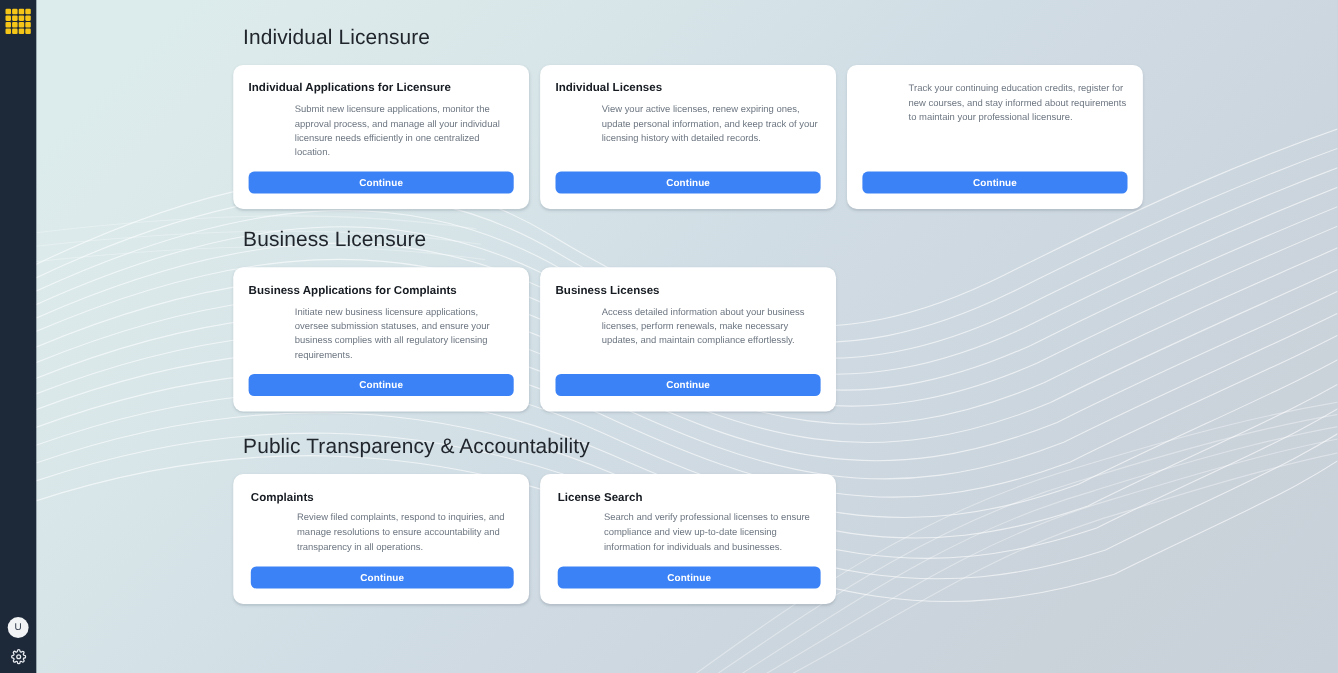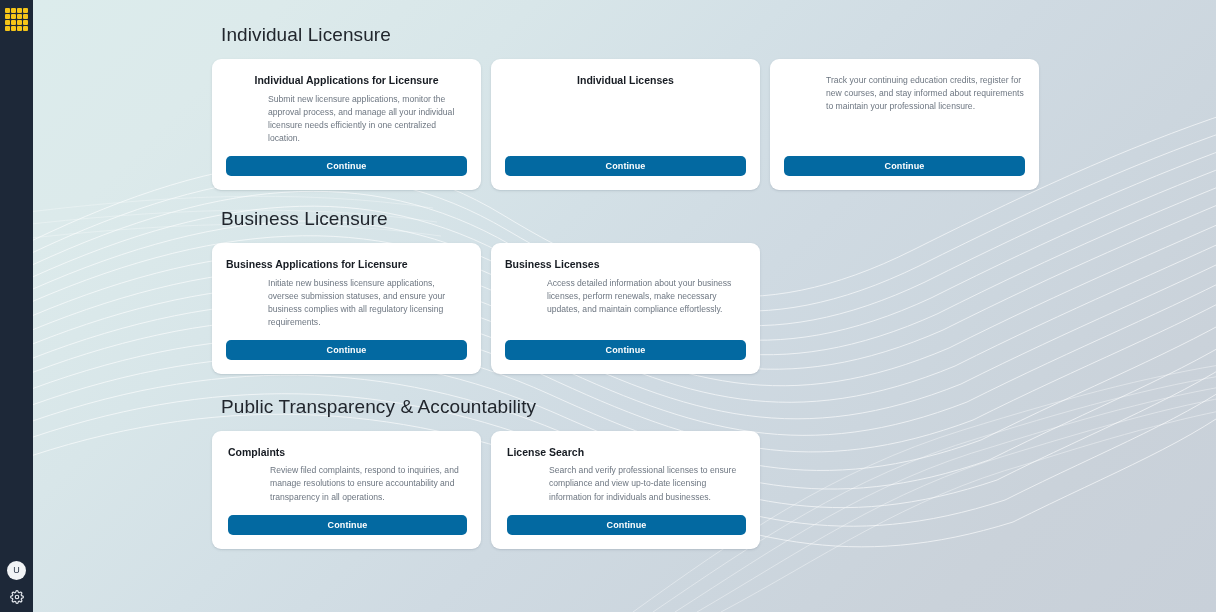--- a/index.html
+++ b/index.html
@@ -174,40 +174,40 @@
     line-height: 1.52;
     margin-bottom: 11px;
     margin-left: 42px;
   }
 
   .card-spacer { flex: 1 1 auto; }
 
   .card-btn {
     display: block;
     width: 100%;
-    background: #0369a1;
+    background: #3b82f6;
     color: #ffffff;
     border: none;
     border-radius: 5px;
     height: 20px;
     font-family: "Liberation Sans", sans-serif;
     font-size: 9px;
     font-weight: 700;
     letter-spacing: 0.1px;
     cursor: pointer;
     text-align: center;
     line-height: 20px;
     padding: 0;
   }
 
   
   .sec-individual { margin-bottom: 18px; }
   .sec-business   { margin-bottom: 22px; }
 
-  .sec-individual .card { min-height: 119px; align-items: center; }
+  .sec-individual .card { min-height: 119px; }
   .sec-business .card   { min-height: 112px; }
   .sec-public .card     { min-height: 112px; padding-left: 16px; }
 </style>
 </head>
 <body>
 
 <div id="app">
 
   <aside class="sidebar">
     <div class="logo-wrap">
@@ -287,39 +287,40 @@
 
           <div class="card">
             <div class="card-title">Individual Applications for Licensure</div>
             <div class="card-desc">Submit new licensure applications, monitor the approval process, and manage all your individual licensure needs efficiently in one centralized location.</div>
             <div class="card-spacer"></div>
             <button class="card-btn">Continue</button>
           </div>
 
           <div class="card">
             <div class="card-title">Individual Licenses</div>
+            <div class="card-desc">View your active licenses, renew expiring ones, update personal information, and keep track of your licensing history with detailed records.</div>
             <div class="card-spacer"></div>
             <button class="card-btn">Continue</button>
           </div>
 
           <div class="card">
             <div class="card-desc">Track your continuing education credits, register for new courses, and stay informed about requirements to maintain your professional licensure.</div>
             <div class="card-spacer"></div>
             <button class="card-btn">Continue</button>
           </div>
 
         </div>
       </section>
 
       <section class="section sec-business">
         <h2 class="section-title">Business Licensure</h2>
         <div class="card-row">
 
           <div class="card">
-            <div class="card-title">Business Applications for Licensure</div>
+            <div class="card-title">Business Applications for Complaints</div>
             <div class="card-desc">Initiate new business licensure applications, oversee submission statuses, and ensure your business complies with all regulatory licensing requirements.</div>
             <div class="card-spacer"></div>
             <button class="card-btn">Continue</button>
           </div>
 
           <div class="card">
             <div class="card-title">Business Licenses</div>
             <div class="card-desc">Access detailed information about your business licenses, perform renewals, make necessary updates, and maintain compliance effortlessly.</div>
             <div class="card-spacer"></div>
             <button class="card-btn">Continue</button>

